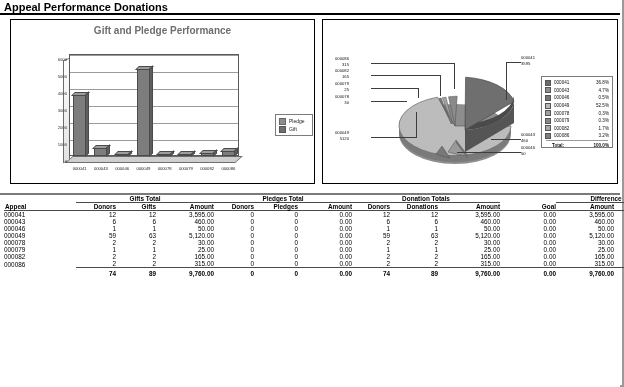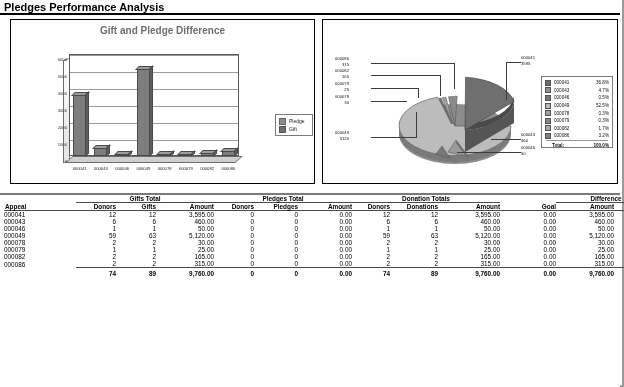--- a/index.html
+++ b/index.html
@@ -78,25 +78,25 @@
   td.appeal{text-align:left;padding:1.4px 0 1.4px 1px;}
   tr.totals td{border-top:1px solid #4a4a4a;font-weight:bold;padding-top:2px;}
   tr.totals td.spacer{border-top:none;}
 </style>
 </head>
 <body>
 
 <div class="page">
 
   <div class="title-bar">
-    <div class="title-text">Pledges Performance Analysis</div>
+    <div class="title-text">Appeal Performance Donations</div>
   </div>
 
   <div class="panel" id="bar-panel">
-    <div class="chart-title">Gift and Pledge Difference</div>
+    <div class="chart-title">Gift and Pledge Performance</div>
 
     <div class="bar-plot">
       <div class="yaxis-3d"></div>
       <div class="floor"></div>
       <div class="plot-area" id="bar-plot-area">
           <div class="ytick" style="top: 106px;">0</div>
           <div class="gridline" style="top: 85px;"></div>
           <div class="ytick" style="top: 89px;">1000</div>
           <div class="gridline" style="top: 68px;"></div>
           <div class="ytick" style="top: 72px;">2000</div>

